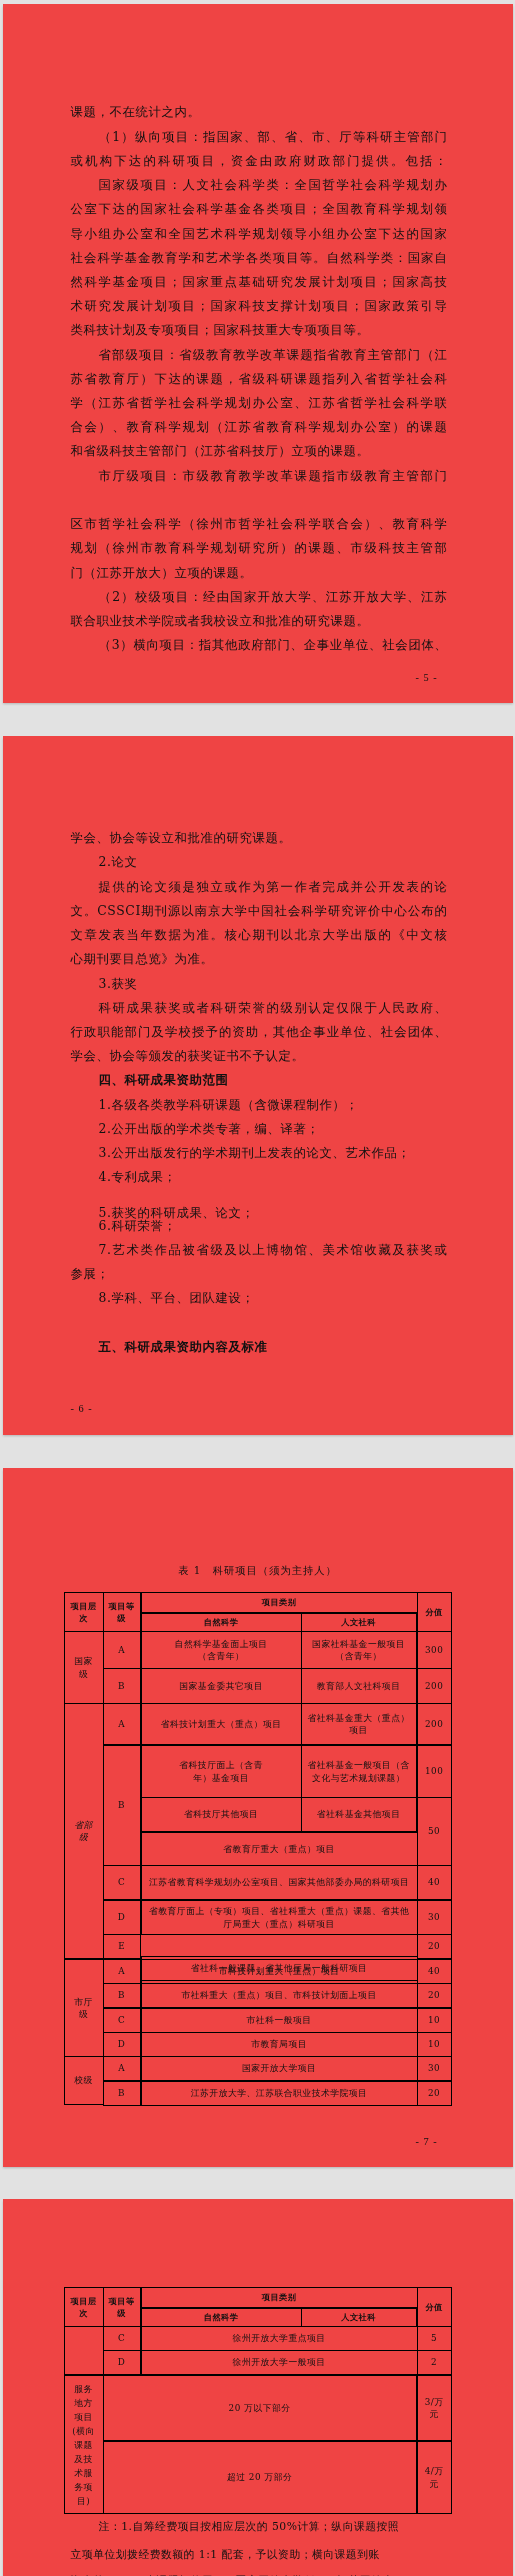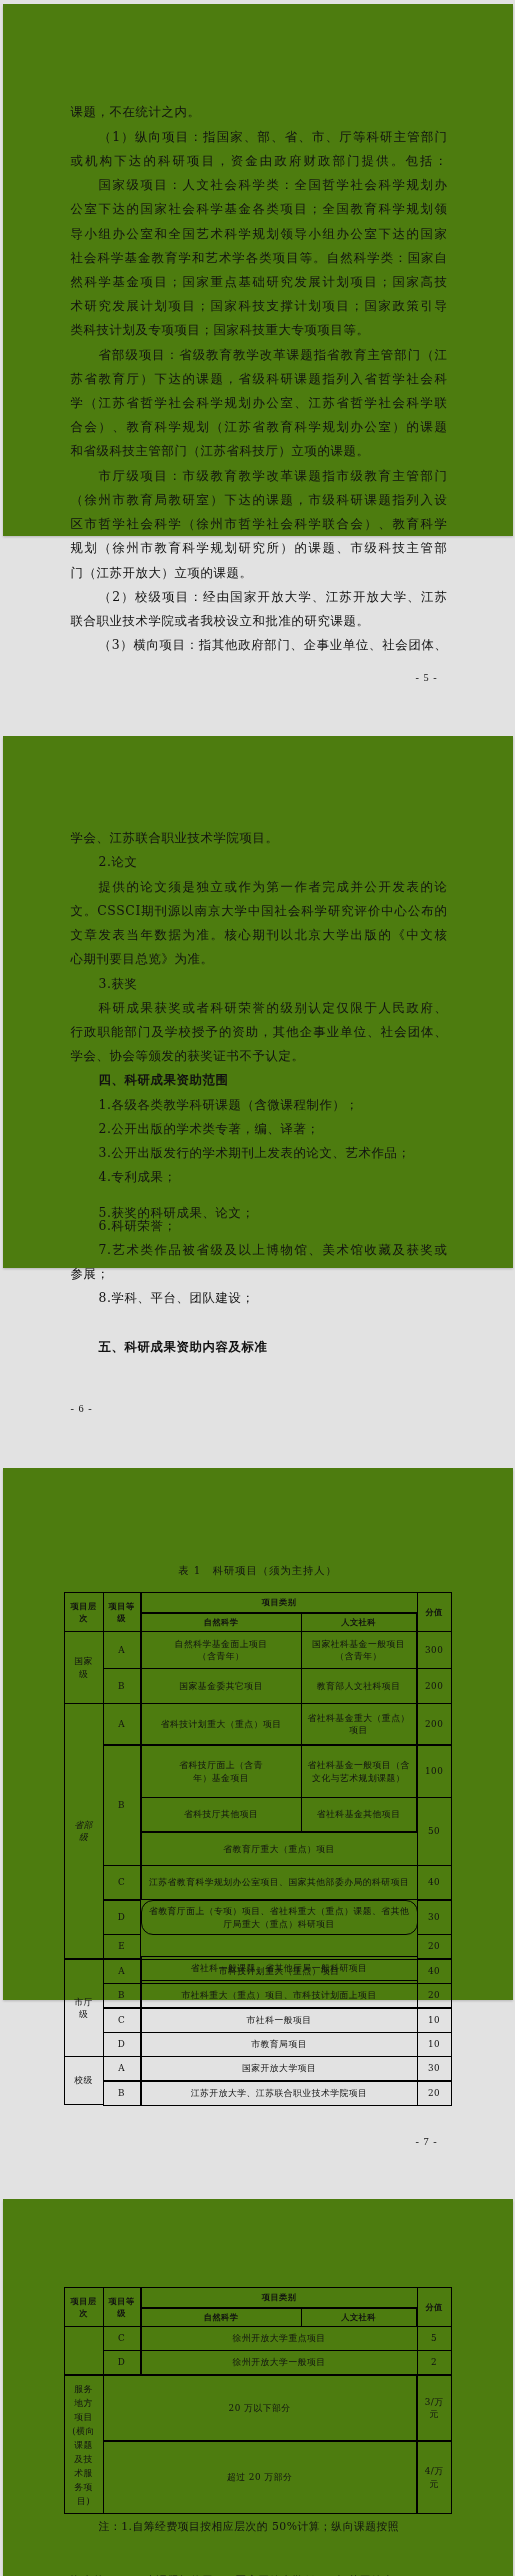--- a/index.html
+++ b/index.html
@@ -3,22 +3,22 @@
 <meta charset="utf-8">
 <style>
   html, body { margin:0; padding:0; }
   body {
     width:515px; height:2924px; background:#e2e2e2;
     position:relative; overflow:hidden;
     font-family:"DejaVu Serif","Liberation Serif",serif;
     color:#111;
   }
   .page {
-    position:absolute; left:2.6px; width:510px; height:532px;
-    background:#4d7c0f; box-shadow:0 1.5px 2.1px rgba(0,0,0,0.18);
+    position:absolute; left:2.6px; width:510px; height:699px;
+    background:#ef4444; box-shadow:0 1.5px 2.1px rgba(0,0,0,0.18);
   }
   .p-line {
     position:absolute; left:68px; width:377px;
     font-size:12.4px; line-height:15.5px; white-space:nowrap;
     letter-spacing:0.6px; overflow:visible;
   }
   .p-line.just { text-align:justify; text-align-last:justify; }
   .indent { padding-left:28px; box-sizing:border-box; }
   .heading { font-family:"DejaVu Sans","Liberation Sans",sans-serif; font-weight:bold; }
   .page-num {
@@ -53,32 +53,31 @@
   <div class="p-line just" style="top:222px;">导小组办公室和全国艺术科学规划领导小组办公室下达的国家</div>
   <div class="p-line just" style="top:270px;">然科学基金项目；国家重点基础研究发展计划项目；国家高技</div>
   <div class="p-line just" style="top:294px;">术研究发展计划项目；国家科技支撑计划项目；国家政策引导</div>
   <div class="p-line" style="top:318px;">类科技计划及专项项目；国家科技重大专项项目等。</div>
   <div class="p-line just indent" style="top:343px;">省部级项目：省级教育教学改革课题指省教育主管部门（江</div>
   <div class="p-line just" style="top:367px;">苏省教育厅）下达的课题，省级科研课题指列入省哲学社会科</div>
   <div class="p-line just" style="top:391px;">学（江苏省哲学社会科学规划办公室、江苏省哲学社会科学联</div>
   <div class="p-line just" style="top:415px;">合会）、教育科学规划（江苏省教育科学规划办公室）的课题</div>
   <div class="p-line just indent" style="top:464px;">市厅级项目：市级教育教学改革课题指市级教育主管部门</div>
   <div class="p-line" style="top:439px;">和省级科技主管部门（江苏省科技厅）立项的课题。</div>
-  <div class="p-line just" style="top:488px;">（徐州市教育局教研室）下达的课题，市级科研课题指列入设</div>
   <div class="p-line just" style="top:512px;">区市哲学社会科学（徐州市哲学社会科学联合会）、教育科学</div>
   <div class="p-line just" style="top:536px;">规划（徐州市教育科学规划研究所）的课题、市级科技主管部</div>
   <div class="p-line" style="top:561px;">门（江苏开放大）立项的课题。</div>
   <div class="p-line just indent" style="top:585px;">（2）校级项目：经由国家开放大学、江苏开放大学、江苏</div>
   <div class="p-line" style="top:609px;">联合职业技术学院或者我校设立和批准的研究课题。</div>
   <div class="p-line just indent" style="top:633px;">（3）横向项目：指其他政府部门、企事业单位、社会团体、</div>
   <div class="page-num" style="left:413px; top:668px;">- 5 -</div>
 </div>
 
 <div class="page" style="top:736px;">
-  <div class="p-line" style="top:94px;">学会、江苏联合职业技术学院项目。</div>
+  <div class="p-line" style="top:94px;">学会、协会等设立和批准的研究课题。</div>
   <div class="p-line indent" style="top:118px;">2.论文</div>
   <div class="p-line just indent" style="top:143px;">提供的论文须是独立或作为第一作者完成并公开发表的论</div>
   <div class="p-line just" style="top:167px;">文。CSSCI期刊源以南京大学中国社会科学研究评价中心公布的</div>
   <div class="p-line just" style="top:191px;">文章发表当年数据为准。核心期刊以北京大学出版的《中文核</div>
   <div class="p-line" style="top:215px;">心期刊要目总览》为准。</div>
   <div class="p-line indent" style="top:240px;">3.获奖</div>
   <div class="p-line just indent" style="top:264px;">科研成果获奖或者科研荣誉的级别认定仅限于人民政府、</div>
   <div class="p-line just" style="top:288px;">行政职能部门及学校授予的资助，其他企事业单位、社会团体、</div>
   <div class="p-line" style="top:312px;">学会、协会等颁发的获奖证书不予认定。</div>
   <div class="p-line indent heading" style="top:336px;">四、科研成果资助范围</div>
@@ -132,21 +131,21 @@
     <div class="cell" style="left:138px;top:329px;width:161px;height:35px;">省科技厅其他项目</div>
     <div class="cell" style="left:298px;top:329px;width:116px;height:35px;padding:0 8.2px;">省社科基金其他项目</div>
     <div class="cell" style="left:414px;top:329px;width:35px;height:69px;">50</div>
     <div class="cell" style="left:138px;top:364px;width:277px;height:34px;">省教育厅重大（重点）项目</div>
 
     <div class="cell" style="left:100px;top:397px;width:38px;height:35px;">C</div>
     <div class="cell" style="left:138px;top:397px;width:277px;height:35px;padding:0 4.1px;">江苏省教育科学规划办公室项目、国家其他部委办局的科研项目</div>
     <div class="cell" style="left:414px;top:397px;width:35px;height:35px;">40</div>
 
     <div class="cell" style="left:100px;top:432px;width:38px;height:35px;">D</div>
-    <div class="cell" style="left:138px;top:432px;width:277px;height:35px;padding:0 4.1px;border-radius:12px;">省教育厅面上（专项）项目、省社科重大（重点）课题、省其他厅局重大（重点）科研项目</div>
+    <div class="cell" style="left:138px;top:432px;width:277px;height:35px;padding:0 4.1px;">省教育厅面上（专项）项目、省社科重大（重点）课题、省其他厅局重大（重点）科研项目</div>
     <div class="cell" style="left:414px;top:432px;width:35px;height:35px;">30</div>
 
     <div class="cell" style="left:100px;top:466px;width:38px;height:25px;">E</div>
     <div class="cell" style="left:138px;top:466px;width:277px;height:25px;margin-top:22px;">省社科一般课题、省其他厅局一般科研项目</div>
     <div class="cell" style="left:414px;top:466px;width:35px;height:25px;">20</div>
 
     <div class="cell" style="left:61px;top:491px;width:40px;height:98px;padding:0 7.2px;">市厅级</div>
     <div class="cell" style="left:100px;top:491px;width:38px;height:25px;">A</div>
     <div class="cell" style="left:138px;top:491px;width:277px;height:25px;">市科技计划重大（重点）项目</div>
     <div class="cell" style="left:414px;top:491px;width:35px;height:25px;">40</div>
@@ -196,20 +195,21 @@
     <div class="cell" style="left:414px;top:151px;width:35px;height:25px;">2</div>
 
     <div class="cell" style="left:61px;top:176px;width:40px;height:139px;padding:0 6.2px;line-height:14px;">服务地方项目(横向课题及技术服务项目)</div>
     <div class="cell" style="left:100px;top:176px;width:314px;height:66px;">20 万以下部分</div>
     <div class="cell" style="left:414px;top:176px;width:35px;height:66px;padding:0 6.2px;">3/万元</div>
     <div class="cell" style="left:100px;top:242px;width:314px;height:73px;">超过 20 万部分</div>
     <div class="cell" style="left:414px;top:242px;width:35px;height:73px;padding:0 6.2px;">4/万元</div>
   </div>
 
   <div class="note-line" style="top:321px;padding-left:28px;box-sizing:border-box;">注：1.自筹经费项目按相应层次的 50%计算；纵向课题按照</div>
+  <div class="note-line" style="top:349px;">立项单位划拨经费数额的 1:1 配套，予以资助；横向课题到账</div>
   <div class="note-line" style="top:375px;">资金的 60%，由课题组使用。2.国家开放大学项目、江苏开放大</div>
 
   <div class="t2">
     
     
     
 
     
     
 

